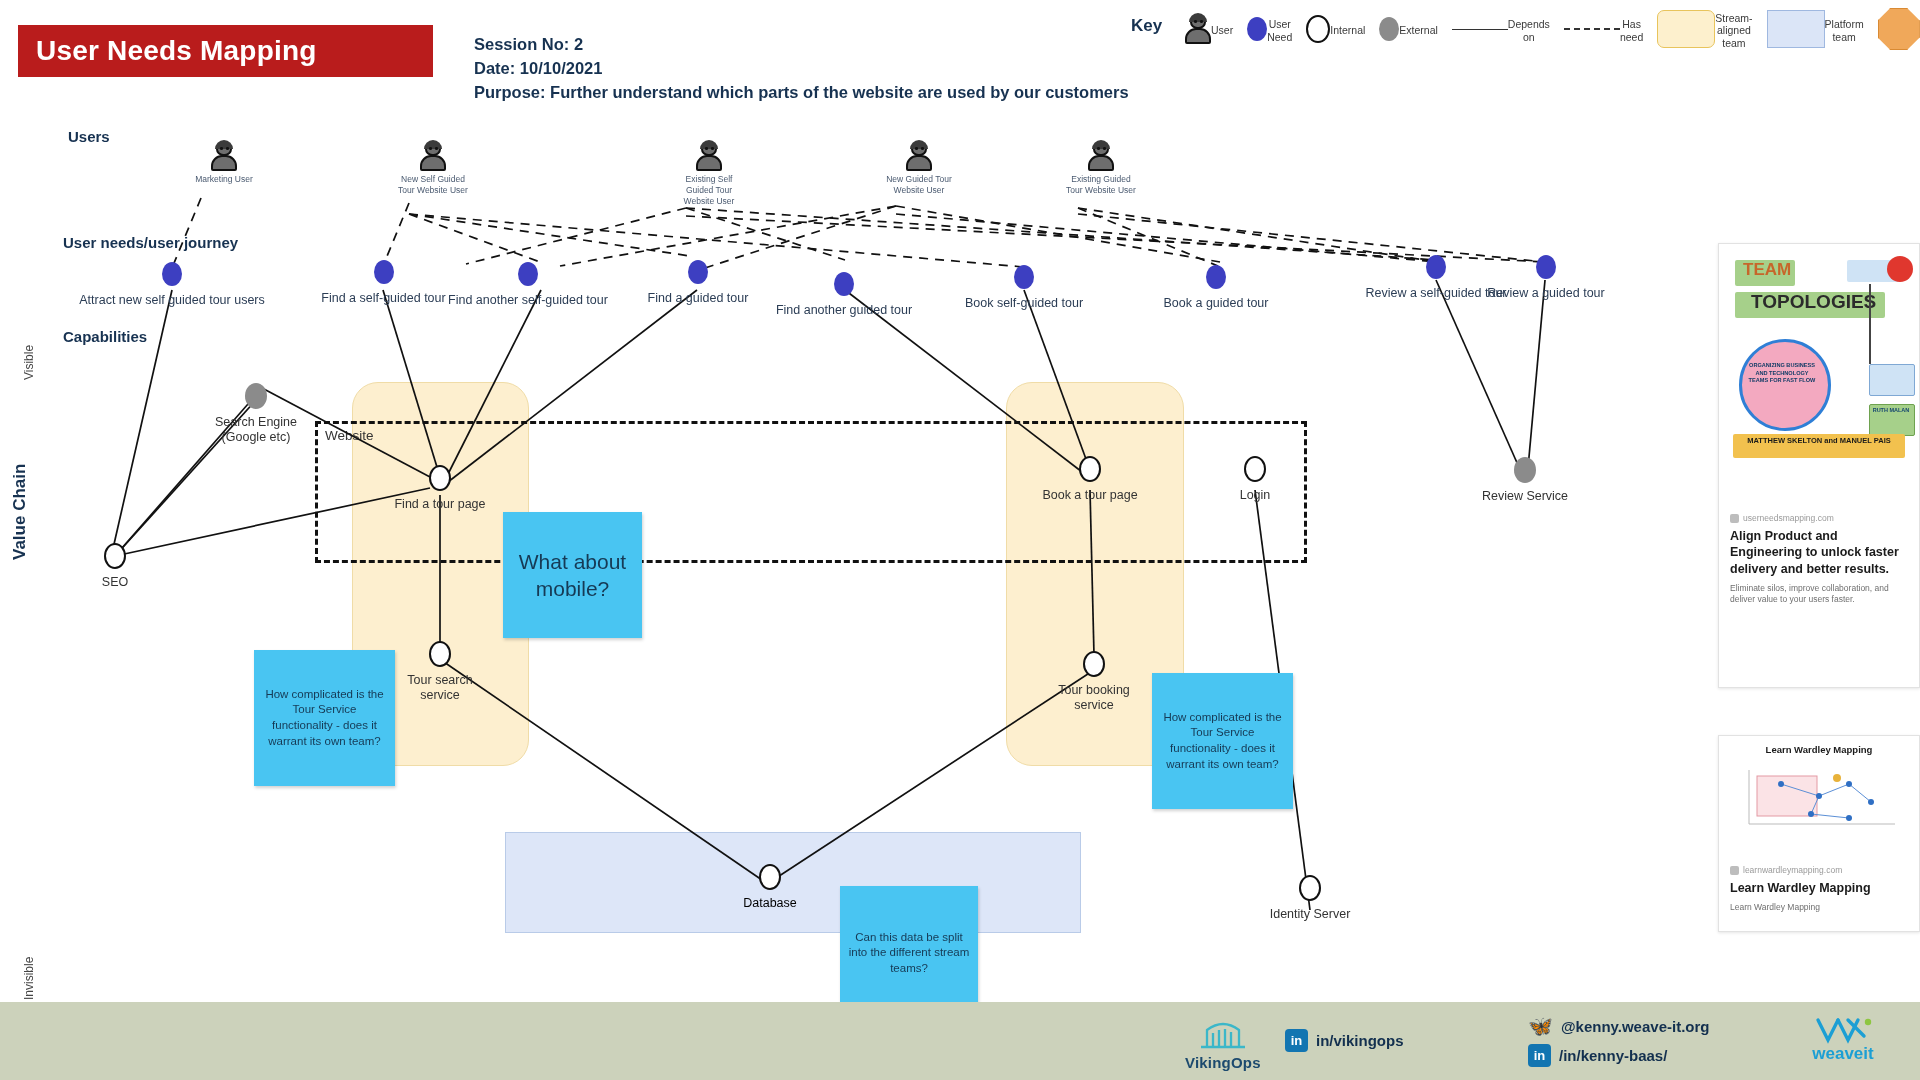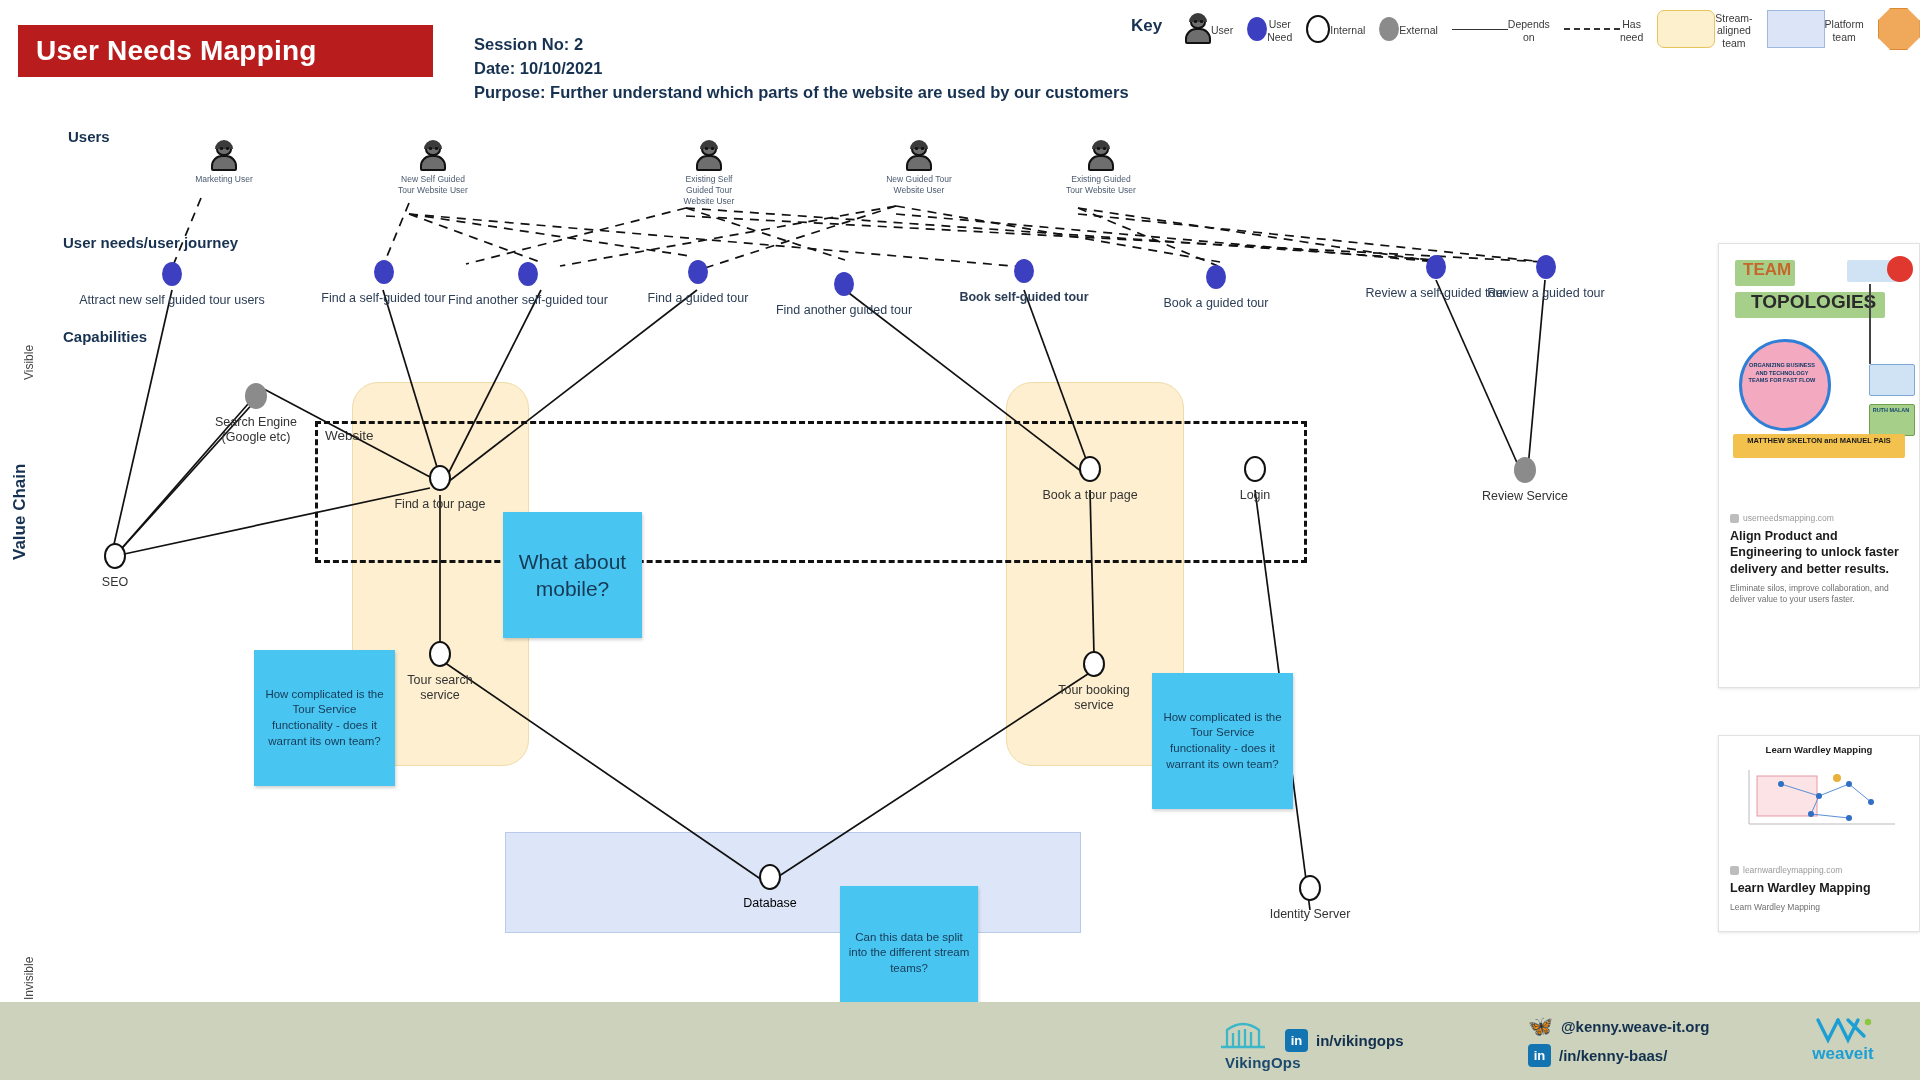--- a/index.html
+++ b/index.html
@@ -95,21 +95,21 @@
   
   .tt{position:absolute;inset:0;background:#fff;}
   .tt-bar{position:absolute;border-radius:2px;}
 
   
   .footer{position:absolute;left:0;bottom:0;width:1920px;height:78px;background:#ccd2bb;}
   .f-item{position:absolute;display:flex;align-items:center;}
   .f-label{font-size:15px;font-weight:bold;color:#13304f;}
   .li-badge{width:23px;height:23px;border-radius:4px;background:#1275b1;color:#fff;
      font-size:13px;font-weight:bold;display:flex;align-items:center;justify-content:center;margin-right:8px;}
-  .vo-name{font-size:15px;font-weight:bold;color:#1c4a6e;letter-spacing:.2px;margin-left:40px;}
+  .vo-name{font-size:15px;font-weight:bold;color:#1c4a6e;letter-spacing:.2px;}
   .bsky{color:#1185fe;font-size:20px;margin-right:8px;}
   .weaveit{font-size:17px;font-weight:bold;color:#1c9fd4;}
 </style>
 </head>
 <body>
 
 <div class="canvas">
 
   <div class="title-chip">
     <span>User Needs Mapping</span>
@@ -306,21 +306,21 @@
     <div class="cap">Find another self-guided tour</div>
   </div>
   <div class="need" style="left:618px;top:260px;width:160px;">
     <div class="nd"></div>
     <div class="cap">Find a guided tour</div>
   </div>
   <div class="need" style="left:760px;top:272px;width:168px;">
     <div class="nd"></div>
     <div class="cap">Find another guided tour</div>
   </div>
-  <div class="need" style="left:944px;top:259px;width:160px;font-weight:bold;">
+  <div class="need" style="left:944px;top:265px;width:160px;">
     <div class="nd"></div>
     <div class="cap">Book self-guided tour</div>
   </div>
   <div class="need" style="left:1136px;top:265px;width:160px;">
     <div class="nd"></div>
     <div class="cap">Book a guided tour</div>
   </div>
   <div class="need" style="left:1352px;top:255px;width:168px;">
     <div class="nd"></div>
     <div class="cap">Review a self-guided tour</div>

